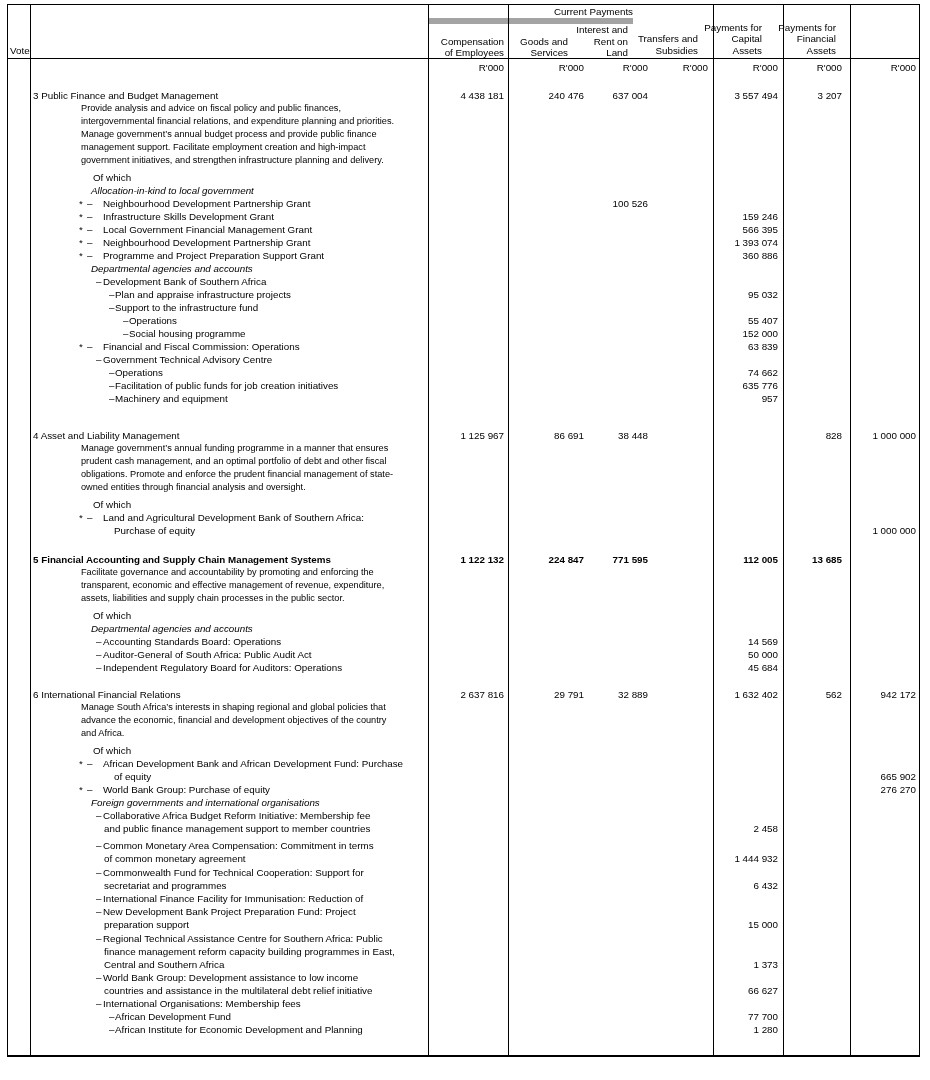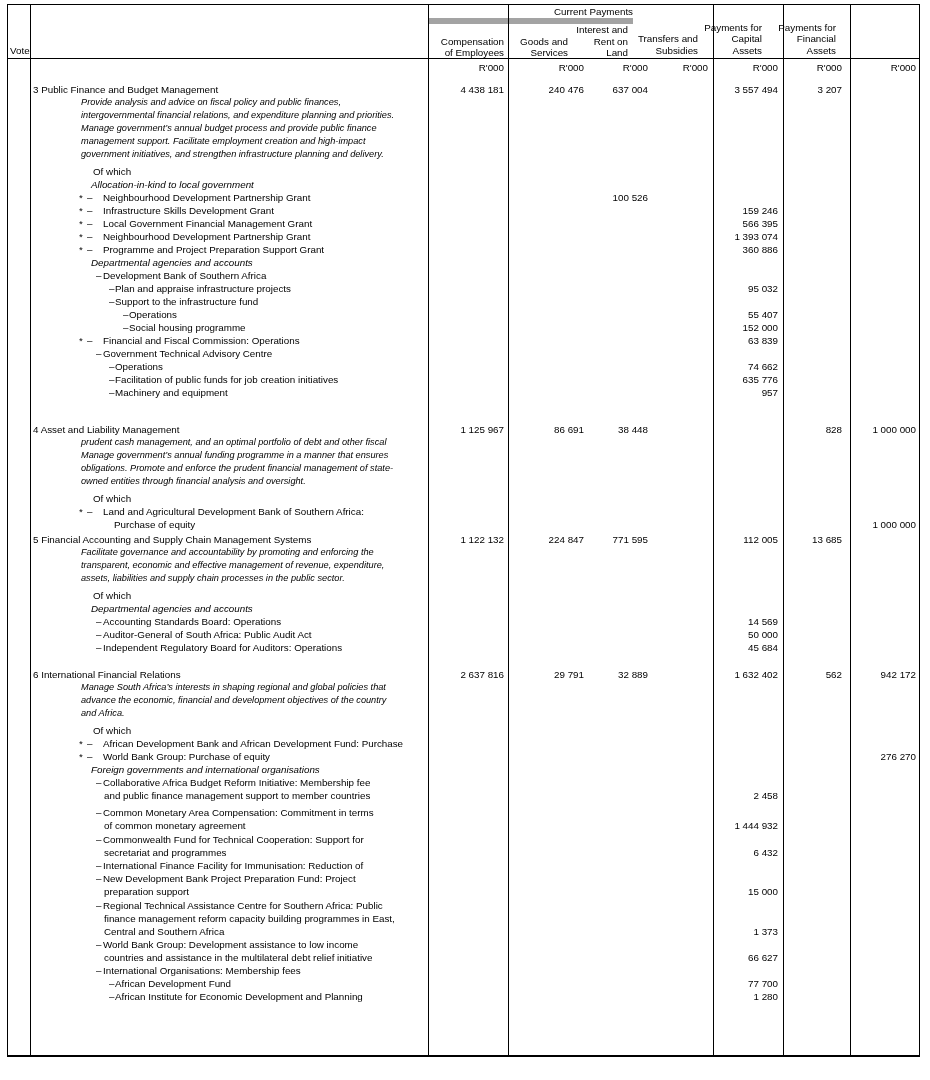--- a/index.html
+++ b/index.html
@@ -32,21 +32,21 @@
   .cp{height:13px;line-height:13px;text-align:right;border-bottom:6px solid #a3a3a3;}
   .cpc{flex:1;display:flex;}
   .cpc .hnum{height:100%;}
   .unit{display:flex;height:17px;}
   .unit .n{padding-top:3px;}
   .n{text-align:right;white-space:pre;}
   .tb{position:relative;}
   .r{display:flex;height:13px;line-height:13px;}
   .t{display:block;white-space:nowrap;}
   .k-title{padding-left:25px;}
-  .k-desc{padding-left:73px;font-style:italic;font-size:9.2px;}
+  .k-desc{padding-left:73px;font-size:9.2px;}
   .k-ofw{padding-left:85px;}
   .k-cat{padding-left:83px;font-style:italic;}
   .k-i1{padding-left:95px;}
   .k-i2{padding-left:107px;}
   .k-i3{padding-left:121px;}
   .k-c1{padding-left:96px;}
   .k-c2{padding-left:106px;}
   .mk{position:absolute;top:0;line-height:13px;}
   .mk.star{left:71px;}
   .mk.d1{left:88px;}
@@ -99,21 +99,21 @@
       <div class="c md n">R'000</div>
       <div class="c ce n">R'000</div>
       <div class="c gs n">R'000</div>
       <div class="c ir n">R'000</div>
       <div class="c ts n">R'000</div>
       <div class="c ca n">R'000</div>
       <div class="c fa n">R'000</div>
     </div>
 
     <div class="tb" id="tbody">
-        <div class="r" style="margin-top: 7px;">
+        <div class="r" style="margin-top: 13px;">
           <div class="c dscw">
             <span class="t k-title">3 Public Finance and Budget Management</span>
           </div>
           <div class="c n md">4 438 181</div>
           <div class="c n ce">240 476</div>
           <div class="c n gs">637 004</div>
           <div class="c n ir"></div>
           <div class="c n ts">3 557 494</div>
           <div class="c n ca">3 207</div>
           <div class="c n fa"></div>
@@ -422,33 +422,33 @@
           <div class="c n md">1 125 967</div>
           <div class="c n ce">86 691</div>
           <div class="c n gs">38 448</div>
           <div class="c n ir"></div>
           <div class="c n ts"></div>
           <div class="c n ca">828</div>
           <div class="c n fa">1 000 000</div>
         </div>
         <div class="r">
           <div class="c dscw">
+            <span class="t k-desc">Manage government’s annual funding programme in a manner that ensures</span>
+          </div>
+          <div class="c n md"></div>
+          <div class="c n ce"></div>
+          <div class="c n gs"></div>
+          <div class="c n ir"></div>
+          <div class="c n ts"></div>
+          <div class="c n ca"></div>
+          <div class="c n fa"></div>
+        </div>
+        <div class="r">
+          <div class="c dscw">
             <span class="t k-desc">prudent cash management, and an optimal portfolio of debt and other fiscal</span>
-          </div>
-          <div class="c n md"></div>
-          <div class="c n ce"></div>
-          <div class="c n gs"></div>
-          <div class="c n ir"></div>
-          <div class="c n ts"></div>
-          <div class="c n ca"></div>
-          <div class="c n fa"></div>
-        </div>
-        <div class="r">
-          <div class="c dscw">
-            <span class="t k-desc">Manage government’s annual funding programme in a manner that ensures</span>
           </div>
           <div class="c n md"></div>
           <div class="c n ce"></div>
           <div class="c n gs"></div>
           <div class="c n ir"></div>
           <div class="c n ts"></div>
           <div class="c n ca"></div>
           <div class="c n fa"></div>
         </div>
         <div class="r">
@@ -506,21 +506,21 @@
             <span class="t k-c2">Purchase of equity</span>
           </div>
           <div class="c n md"></div>
           <div class="c n ce"></div>
           <div class="c n gs"></div>
           <div class="c n ir"></div>
           <div class="c n ts"></div>
           <div class="c n ca"></div>
           <div class="c n fa">1 000 000</div>
         </div>
-        <div class="r" style="margin-top: 2px;">
+        <div class="r" style="margin-top: 16px; font-weight: bold;">
           <div class="c dscw">
             <span class="t k-title">5 Financial Accounting and Supply Chain Management Systems</span>
           </div>
           <div class="c n md">1 122 132</div>
           <div class="c n ce">224 847</div>
           <div class="c n gs">771 595</div>
           <div class="c n ir"></div>
           <div class="c n ts">112 005</div>
           <div class="c n ca">13 685</div>
           <div class="c n fa"></div>
@@ -690,20 +690,32 @@
             <span class="mk d1s">–</span>
             <span class="t k-i1">African Development Bank and African Development Fund: Purchase</span>
           </div>
           <div class="c n md"></div>
           <div class="c n ce"></div>
           <div class="c n gs"></div>
           <div class="c n ir"></div>
           <div class="c n ts"></div>
           <div class="c n ca"></div>
           <div class="c n fa"></div>
+        </div>
+        <div class="r">
+          <div class="c dscw">
+            <span class="t k-c2">of equity</span>
+          </div>
+          <div class="c n md"></div>
+          <div class="c n ce"></div>
+          <div class="c n gs"></div>
+          <div class="c n ir"></div>
+          <div class="c n ts"></div>
+          <div class="c n ca"></div>
+          <div class="c n fa">665 902</div>
         </div>
         <div class="r">
           <div class="c dscw">
             <span class="mk star">*</span>
             <span class="mk d1s">–</span>
             <span class="t k-i1">World Bank Group: Purchase of equity</span>
           </div>
           <div class="c n md"></div>
           <div class="c n ce"></div>
           <div class="c n gs"></div>

